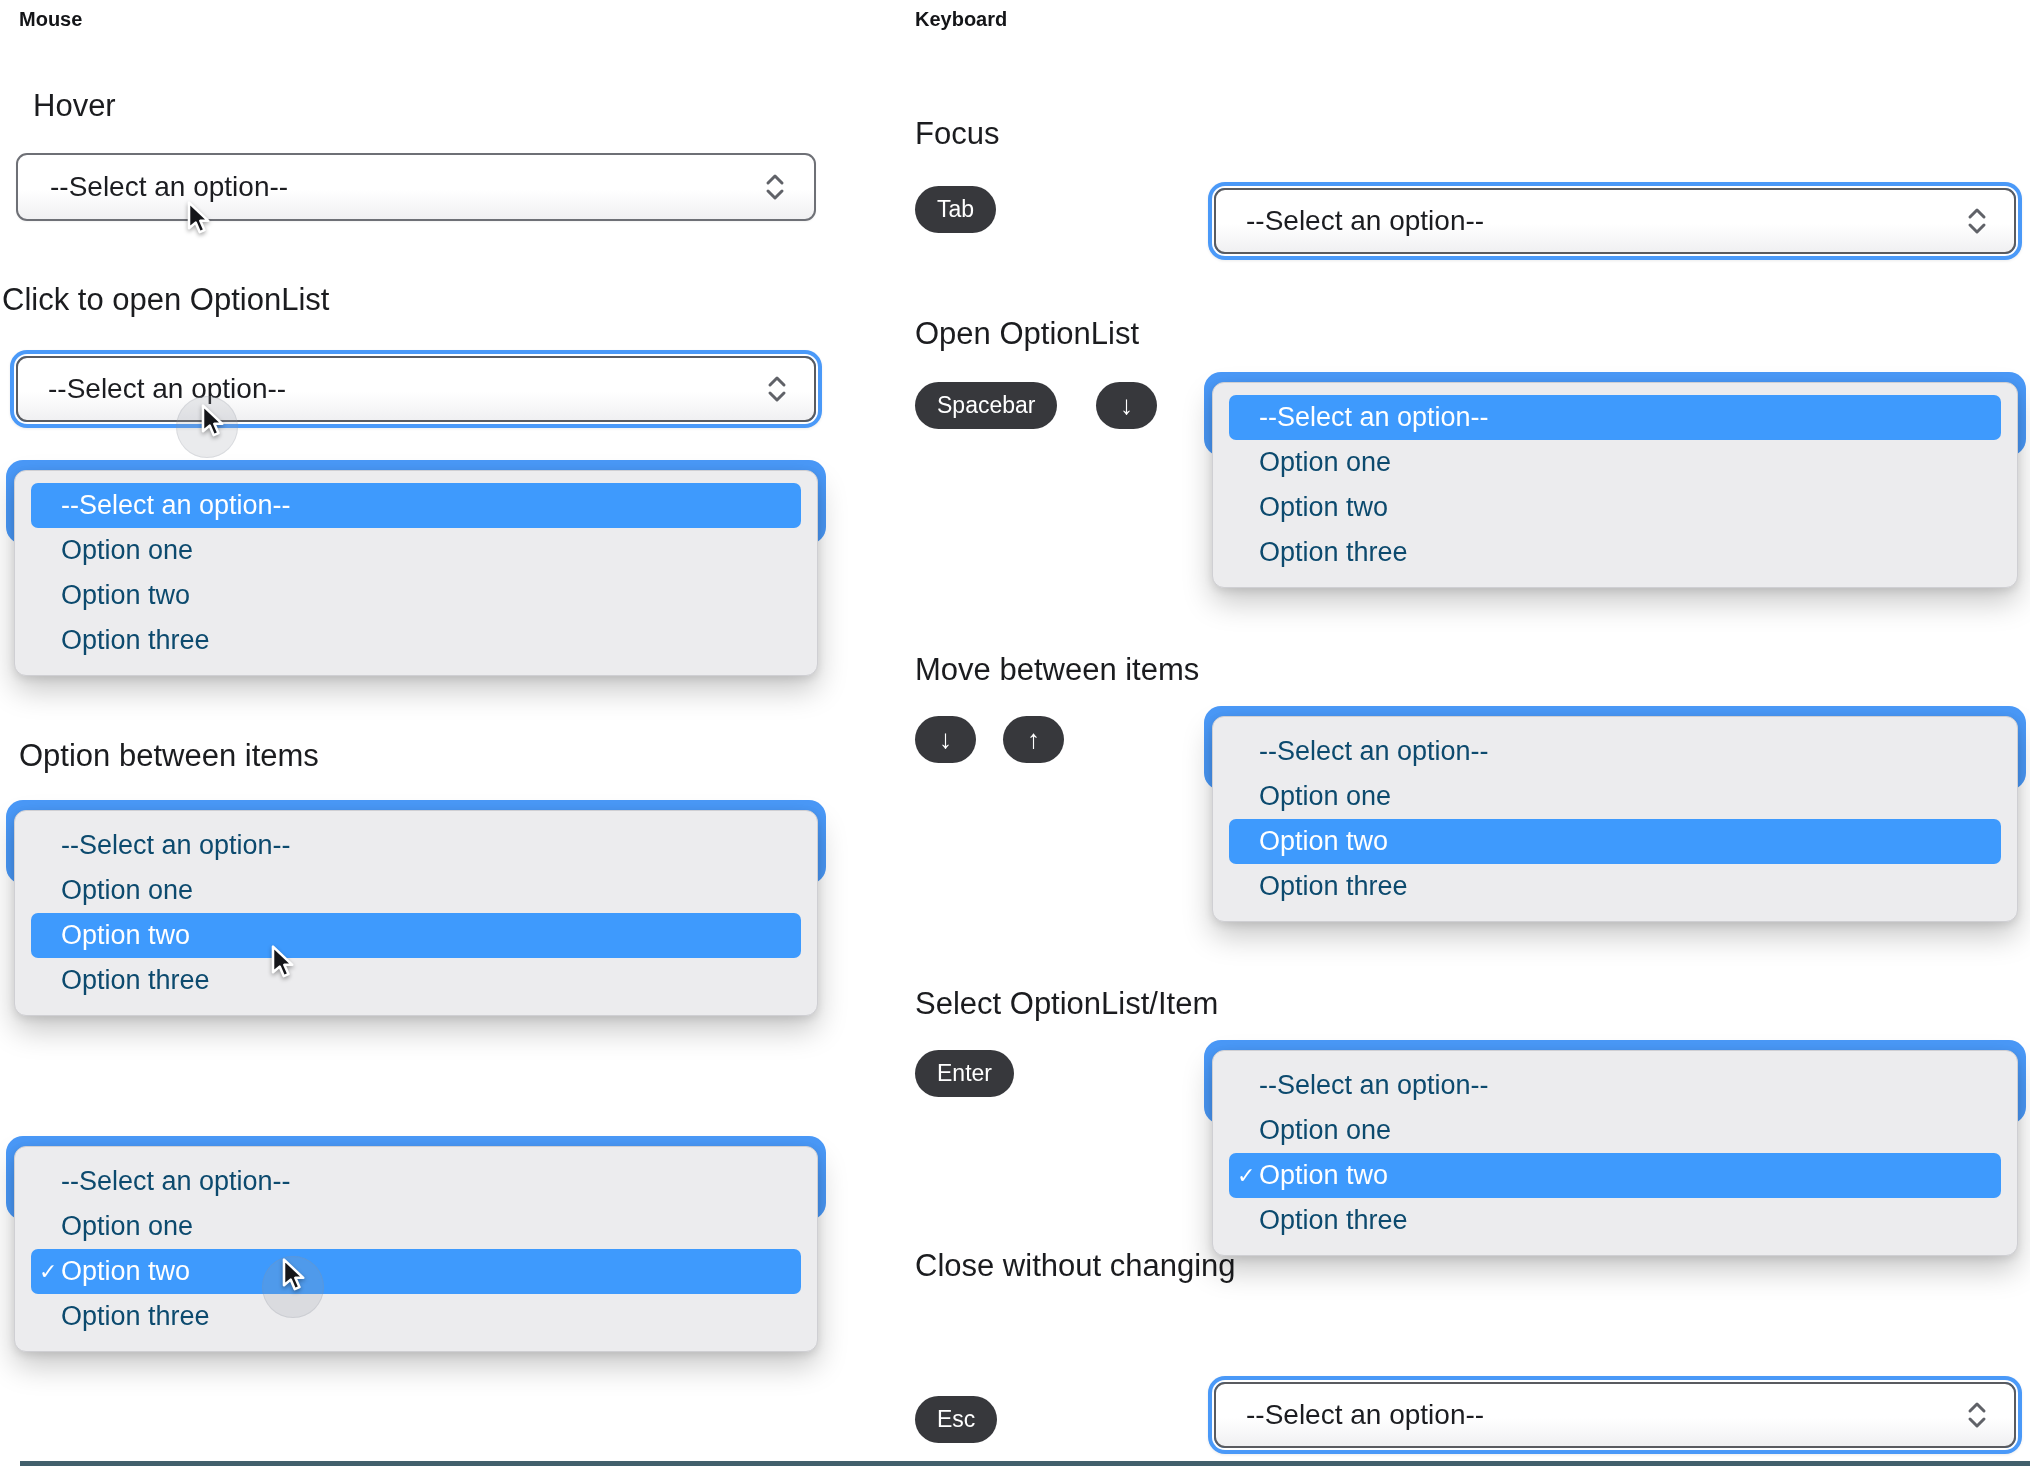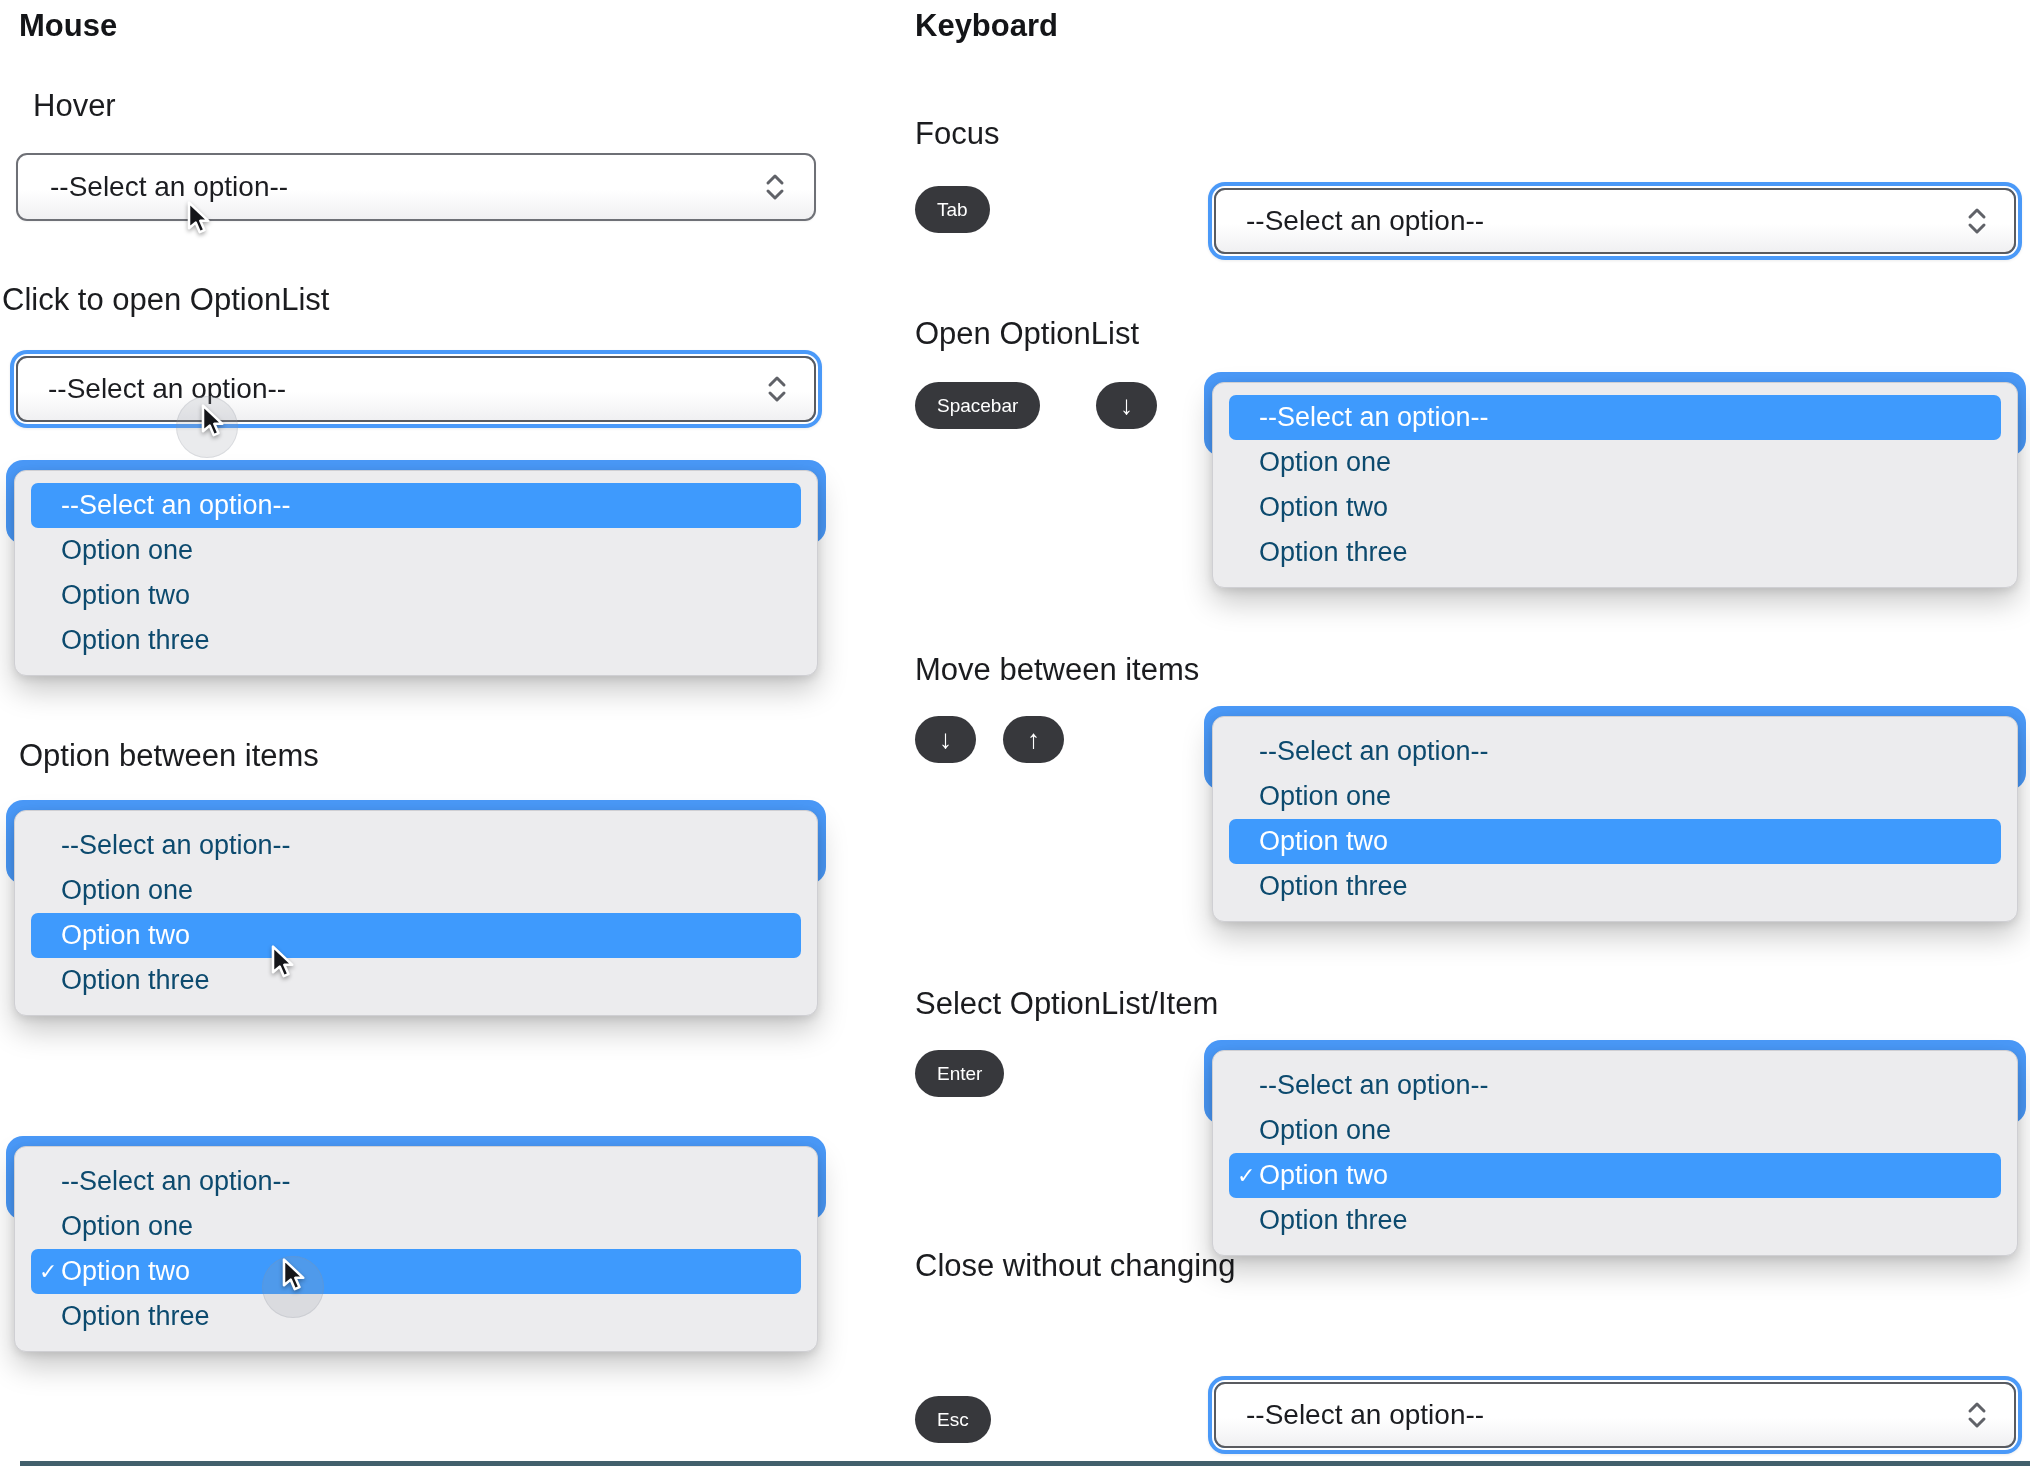--- a/index.html
+++ b/index.html
@@ -3,21 +3,21 @@
 <meta charset="utf-8">
 <style>
   html,body { margin:0; padding:0; background:#ffffff; }
   .page {
     position:relative; width:2030px; height:1471px; overflow:hidden;
     background:#ffffff;
     font-family:"Liberation Sans","DejaVu Sans",sans-serif;
     color:#17181a;
   }
   .h-section {
-    position:absolute; font-size:31px; font-weight:700; color:#141518; line-height:1.15;
+    position:absolute; font-size:20px; font-weight:700; color:#141518; line-height:1.15;
   }
   .h-sub {
     position:absolute; font-size:31px; font-weight:400; color:#1b1c1f; line-height:1.15;
   }
   
   .sel {
     position:absolute; box-sizing:border-box; height:68px;
     border:2px solid #6e7076; border-radius:11px;
     background:linear-gradient(#ffffff 0%, #ffffff 55%, #f0f0f2 100%);
     display:flex; align-items:center; padding:0 28px 0 32px;
@@ -60,21 +60,21 @@
     margin:0 16px; padding:0 14px 0 30px; border-radius:7px;
     background:#3e9afd; color:#ffffff;
   }
   .row.hl.has-check { padding-left:8px; }
   .check { width:22px; font-size:22px; line-height:1; flex:0 0 22px; }
   
   .kbd {
     position:absolute; height:47px; box-sizing:border-box;
     background:#37383c; color:#ffffff; border-radius:24px;
     display:flex; align-items:center; justify-content:center;
-    padding:0 22px; font-size:19px; white-space:nowrap;
+    padding:0 22px; font-size:23px; white-space:nowrap;
   }
   .kbd.arrow { padding:0 24px; font-size:26px; }
   
   .cursor { position:absolute; z-index:60; filter:drop-shadow(0 2px 2px rgba(0,0,0,0.35)); }
   .ripple {
     position:absolute; z-index:55; width:62px; height:62px; border-radius:50%;
     background:rgba(150,154,164,0.20);
     box-shadow:inset 0 0 0 1px rgba(140,144,154,0.18);
   }
   .divider { position:absolute; height:5px; background:#42606c; }

